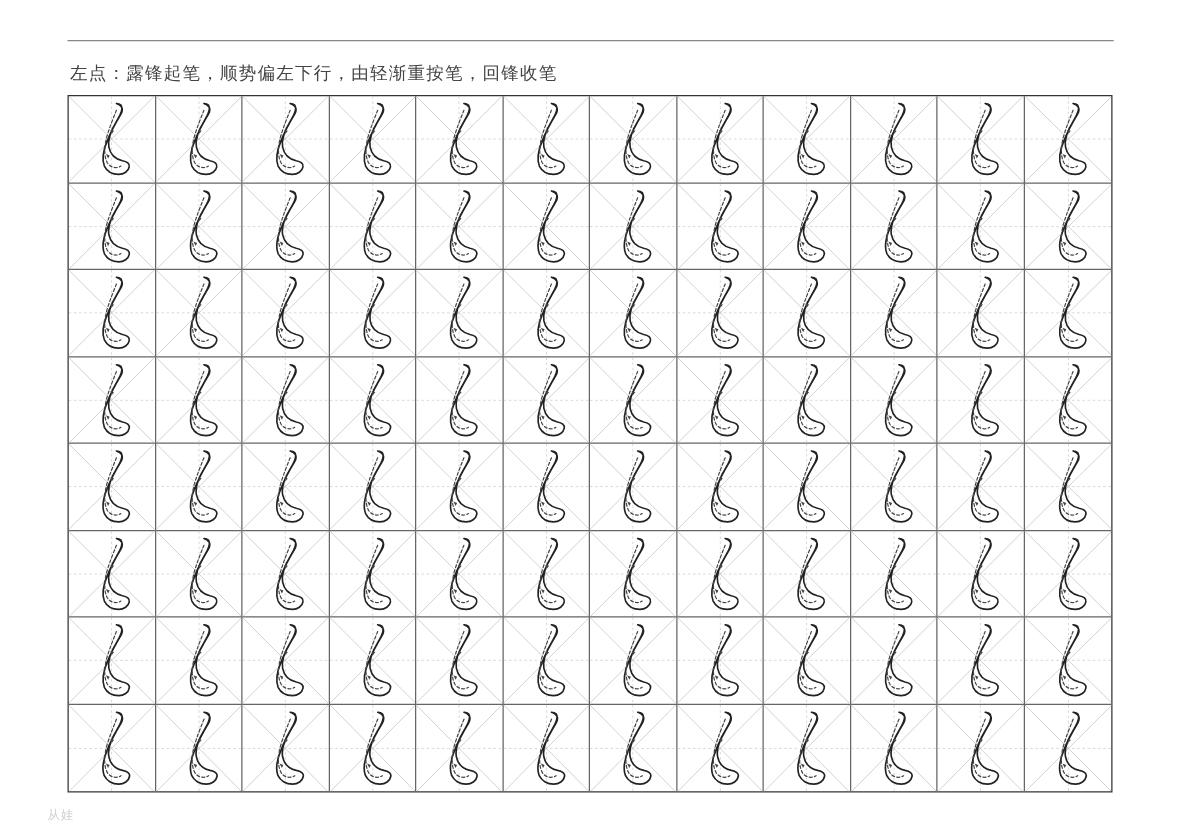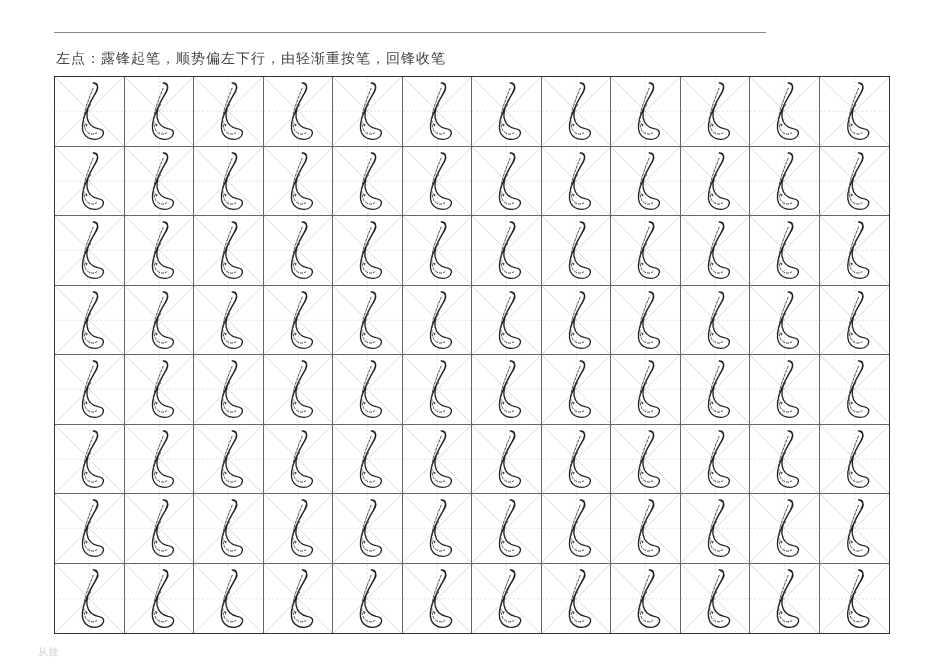--- a/index.html
+++ b/index.html
@@ -3,21 +3,21 @@
 <meta charset="utf-8">
 <style>
   html, body {
     margin: 0;
     padding: 0;
     background: #ffffff;
     font-family: "SimSun", "Songti SC", "STSong", serif;
     color: #333;
   }
   .page {
-    width: 820px;
+    width: 945px;
     height: 669px;
     position: relative;
     box-sizing: border-box;
   }
   .rule-top {
     position: absolute;
     top: 32px;
     left: 54px;
     right: 54px;
     border-top: 1px solid #888;

